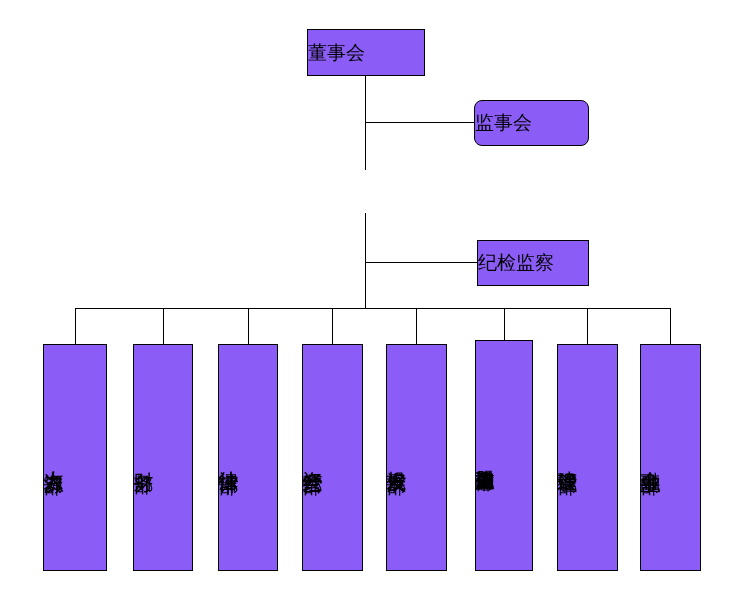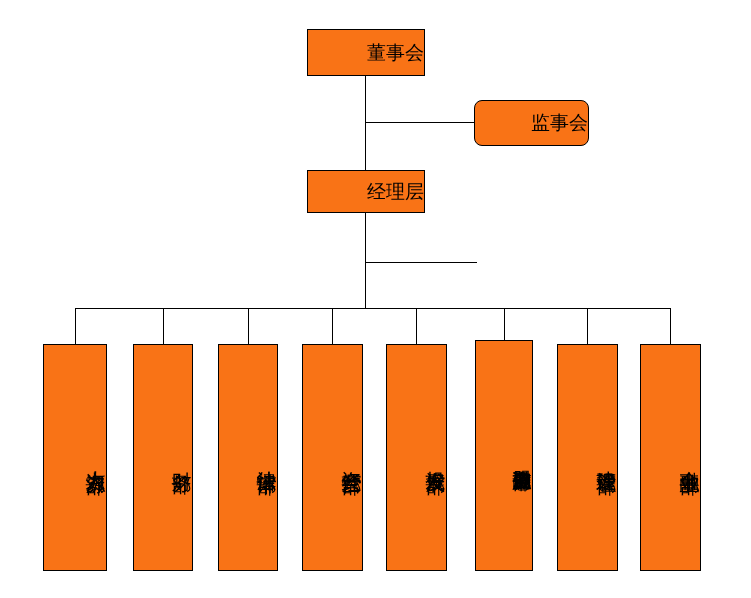--- a/index.html
+++ b/index.html
@@ -15,25 +15,25 @@
   }
   #chart {
     position: relative;
     width: 751px;
     height: 598px;
     background: #ffffff;
   }
   .node {
     position: absolute;
     border: 1px solid #000000;
-    background: #f97316;
+    background: #8b5cf6;
     box-sizing: border-box;
     display: flex;
     align-items: center;
-    justify-content: flex-end;
+    justify-content: flex-start;
     color: #000000;
   }
   .node-label {
     font-size: 19px;
     line-height: 1.05;
     letter-spacing: 0px;
     white-space: nowrap;
     color: #000000;
   }
   
@@ -62,28 +62,28 @@
   </div>
 
   <div class="connector conn-v" style="left:365px; top:76px; width:1px; height:94px;"></div>
 
   <div class="connector conn-h" style="left:365px; top:122px; width:110px; height:1px;"></div>
 
   <div class="node" style="left:474px; top:100px; width:115px; height:46px;border-radius:8px;">
     <span class="node-label">监事会</span>
   </div>
 
-  <div class="node" style="left:307px; top:170px; width:118px; height:43px;">
-    <span class="node-label">经理层</span>
-  </div>
 
   <div class="connector conn-v" style="left:365px; top:213px; width:1px; height:95px;"></div>
 
   <div class="connector conn-h" style="left:365px; top:262px; width:112px; height:1px;"></div>
 
+  <div class="node" style="left:477px; top:240px; width:112px; height:46px;">
+    <span class="node-label">纪检监察</span>
+  </div>
 
   <div class="connector conn-h" style="left:75px; top:308px; width:595px; height:1px;"></div>
 
   <div class="connector conn-v" style="left:75px; top:308px; width:1px; height:36px;"></div>
   <div class="connector conn-v" style="left:163px; top:308px; width:1px; height:36px;"></div>
   <div class="connector conn-v" style="left:248px; top:308px; width:1px; height:36px;"></div>
   <div class="connector conn-v" style="left:332px; top:308px; width:1px; height:36px;"></div>
   <div class="connector conn-v" style="left:416px; top:308px; width:1px; height:36px;"></div>
   <div class="connector conn-v" style="left:504px; top:308px; width:1px; height:32px;"></div>
   <div class="connector conn-v" style="left:587px; top:308px; width:1px; height:36px;"></div>

